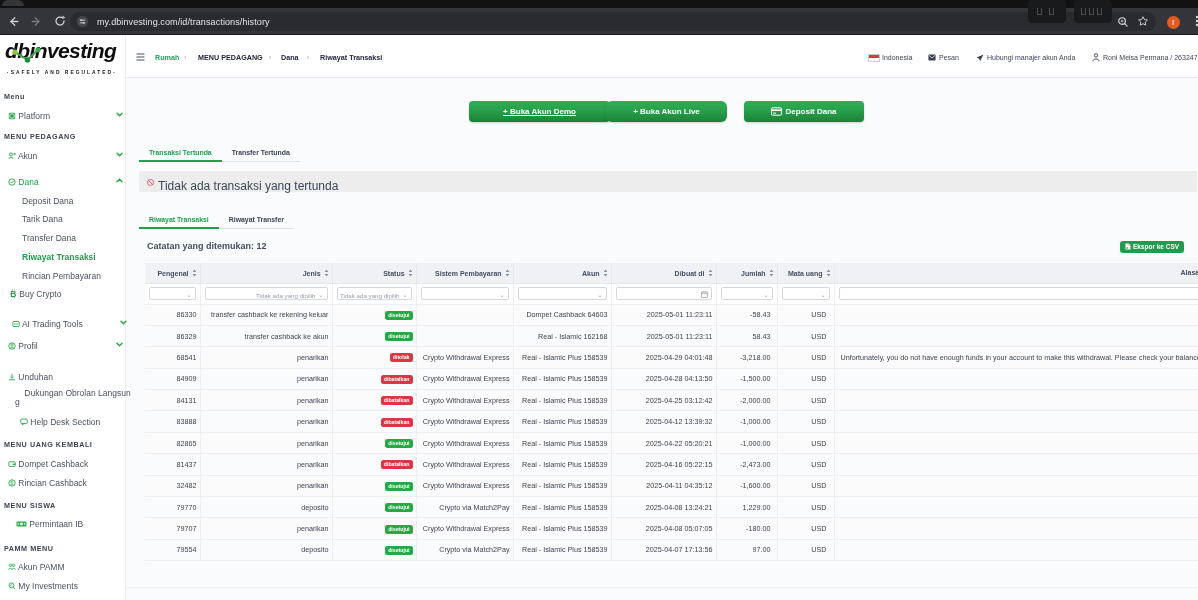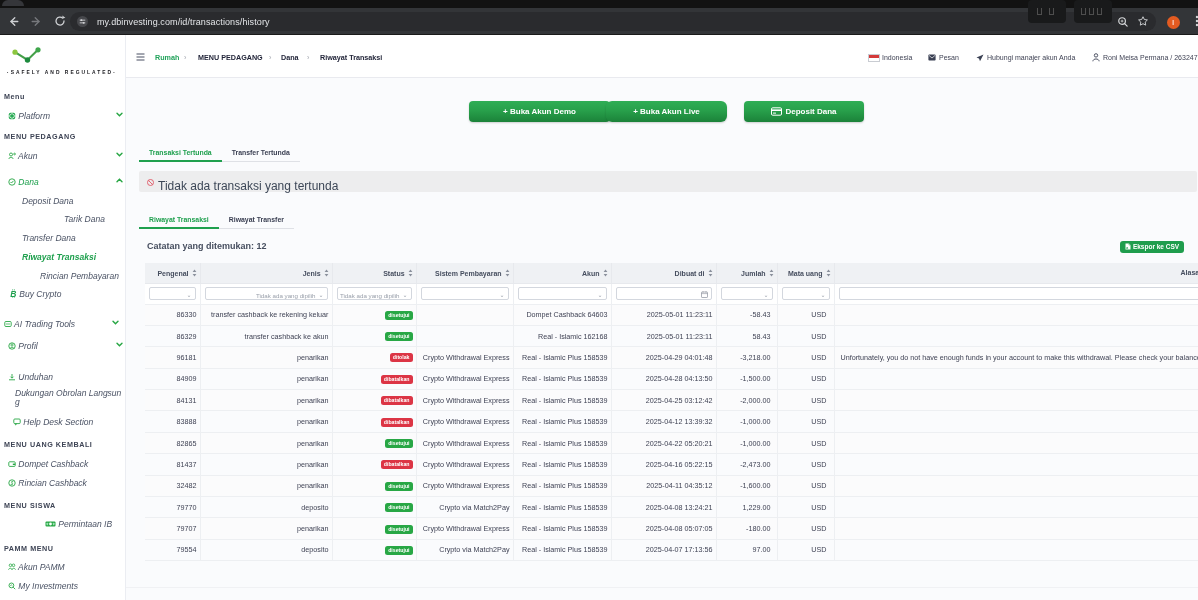--- a/index.html
+++ b/index.html
@@ -11,21 +11,21 @@
   #tabstrip { position:absolute; top:0; left:0; width:1198px; height:8px; background:#121212; }
   #tabcurve { position:absolute; top:0; left:2px; width:22px; height:6px; background:#35363a; border-radius:6px 6px 0 0; }
   #toolbar { position:absolute; top:8px; left:0; width:1198px; height:27px; background:#333538; border-bottom:1px solid #1a1a1a; }
   #pill { position:absolute; top:12px; left:70px; width:1086px; height:19px; border-radius:9.5px; background:#2a2b2e; }
   #urltext { position:absolute; top:16.5px; left:97px; font-size:9px; line-height:10px; color:#e4e6e9; letter-spacing:0.1px; }
   .artifact { position:absolute; top:0; width:38px; height:23px; background:#191a1b; border-radius:4px; }
   .artifact span { position:absolute; top:8px; width:5px; height:7px; border:1px solid #4e4e4e; border-top:none; }
 
   
   #sidebar { position:absolute; top:35px; left:0; width:126px; height:565px; background:#ffffff; border-right:1px solid #ebedf2; }
-  .sideitem { position:absolute; left:0; width:125px; font-size:8.5px; color:#4a5264; white-space:nowrap;font-style:italic; }
+  .sideitem { position:absolute; left:0; width:125px; font-size:8.5px; color:#4a5264; white-space:nowrap; }
   .sidehead { position:absolute; left:4px; font-size:7.2px; font-weight:bold; color:#3e4455; letter-spacing:0.55px; white-space:nowrap; }
   .chev { position:absolute; left:108px; top:1px; width:7px; height:5px; }
   .ico { display:inline-block; vertical-align:-1px; }
 
   
   #headerbar { position:absolute; top:35px; left:126px; width:1072px; height:43px; background:#fff; border-bottom:1px solid #e9eaef; }
   .crumb { font-size:7.2px; font-weight:bold; color:#23263a; }
   .crumbsep { font-size:7.2px; color:#a0a4ad; }
   #hdr-right div { white-space:nowrap; }
 
@@ -113,20 +113,21 @@
   </svg>
   <div class="abs" style="left:1166.5px;top:15.5px;width:13px;height:13px;border-radius:50%;background:#e35b21;color:#fff;font-size:8px;text-align:center;line-height:13px;">I</div>
   <svg class="abs" style="left:1191px;top:15px" width="12" height="12" viewBox="0 0 12 12">
     <circle cx="6" cy="2" r="1.2" fill="#d6d8da"></circle>
     <circle cx="6" cy="6" r="1.2" fill="#d6d8da"></circle>
     <circle cx="6" cy="10" r="1.2" fill="#d6d8da"></circle>
   </svg>
 
   <div id="sidebar"></div>
   <div id="logo" class="abs" style="left:5px;top:39px;width:120px;height:40px;">
+    <div style="font-size:21px;font-weight:bold;font-style:italic;color:#0d0d0d;letter-spacing:-0.6px;">dbinvesting</div>
     <svg class="abs" style="left:2px;top:6px" width="40" height="22" viewBox="0 0 40 22">
       <path d="M8 7.2 L20.5 15 L31 4.8" stroke="#45a049" stroke-width="2.1" fill="none"></path>
       <circle cx="8" cy="7.2" r="2.6" fill="#8cc63f"></circle>
       <circle cx="20.5" cy="15" r="2.7" fill="#1d8a3e"></circle>
       <circle cx="31" cy="4.8" r="2.6" fill="#3fa64b"></circle>
     </svg>
     <div style="position:absolute;top:31px;left:2px;font-size:6px;font-weight:bold;color:#17171c;letter-spacing:2.45px;transform:scale(0.82);transform-origin:0 0;white-space:nowrap;">·SAFELY AND REGULATED·</div>
   </div>
   <div id="sidemenu">
     <div class="sidehead" style="top:92px">Menu</div>
@@ -144,62 +145,62 @@
       </svg> Akun<svg class="chev" viewBox="0 0 7 5">
         <path d="M1 1.2 L3.5 3.8 L6 1.2" stroke="#28a745" stroke-width="1.4" fill="none" stroke-linecap="round"></path>
       </svg></div>
     <div class="sideitem" style="top:177px;left:8px;color:#1fa04e;"><svg class="ico" width="8" height="8" viewBox="0 0 8 8">
         <circle cx="4" cy="4" r="3.2" fill="none" stroke="#28a745" stroke-width="0.9"></circle>
         <path d="M2.5 4 L3.5 5 L5.5 2.8" stroke="#28a745" stroke-width="0.9" fill="none"></path>
       </svg> Dana<svg class="chev" viewBox="0 0 7 5">
         <path d="M1 3.8 L3.5 1.2 L6 3.8" stroke="#28a745" stroke-width="1.4" fill="none" stroke-linecap="round"></path>
       </svg></div>
     <div class="sideitem" style="top:196px;left:22px;">Deposit Dana</div>
-    <div class="sideitem" style="top:214px;left:22px;text-align:center;">Tarik Dana</div>
+    <div class="sideitem" style="top:214px;left:22px;">Tarik Dana</div>
     <div class="sideitem" style="top:233px;left:22px;">Transfer Dana</div>
     <div class="sideitem" style="top:252px;left:22px;color:#1fa04e;font-weight:bold;">Riwayat Transaksi</div>
-    <div class="sideitem" style="top:271px;left:22px;margin-left:18px;">Rincian Pembayaran</div>
+    <div class="sideitem" style="top:271px;left:22px;">Rincian Pembayaran</div>
     <div class="sideitem" style="top:289px;left:10px;"><svg class="ico" width="7" height="9" viewBox="0 0 7 9">
         <text x="0.2" y="7.8" font-size="8.5" font-weight="bold" fill="#1fa04e" font-family="Liberation Sans">B</text>
         <path d="M2.6 0.4 V1.4 M4.4 0.4 V1.4 M2.6 7.6 V8.6 M4.4 7.6 V8.6" stroke="#1fa04e" stroke-width="0.8"></path>
       </svg> Buy Crypto</div>
-    <div class="sideitem" style="top:319px;left:4px;"><svg class="ico" width="8" height="8" viewBox="0 0 8 8">
+    <div class="sideitem" style="top:319px;left:12px;"><svg class="ico" width="8" height="8" viewBox="0 0 8 8">
         <rect x="0.8" y="1.5" width="6.4" height="5" rx="1" fill="none" stroke="#28a745" stroke-width="0.9"></rect>
         <circle cx="3" cy="4" r="0.7" fill="#28a745"></circle>
         <circle cx="5" cy="4" r="0.7" fill="#28a745"></circle>
       </svg> AI Trading Tools<svg class="chev" viewBox="0 0 7 5">
         <path d="M1 1.2 L3.5 3.8 L6 1.2" stroke="#28a745" stroke-width="1.4" fill="none" stroke-linecap="round"></path>
       </svg></div>
     <div class="sideitem" style="top:341px;left:8px;"><svg class="ico" width="8" height="8" viewBox="0 0 8 8">
         <circle cx="4" cy="4" r="3.2" fill="none" stroke="#28a745" stroke-width="0.9"></circle>
         <circle cx="4" cy="3" r="1.1" fill="none" stroke="#28a745" stroke-width="0.8"></circle>
         <path d="M2 6.5 C2.4 4.8 5.6 4.8 6 6.5" fill="none" stroke="#28a745" stroke-width="0.8"></path>
       </svg> Profil<svg class="chev" viewBox="0 0 7 5">
         <path d="M1 1.2 L3.5 3.8 L6 1.2" stroke="#28a745" stroke-width="1.4" fill="none" stroke-linecap="round"></path>
       </svg></div>
     <div class="sideitem" style="top:372px;left:8px;"><svg class="ico" width="8" height="8" viewBox="0 0 8 8">
         <path d="M4 1 V5 M2.5 3.7 L4 5.2 L5.5 3.7 M1 6.8 H7" stroke="#28a745" stroke-width="0.9" fill="none"></path>
       </svg> Unduhan</div>
-    <div class="sideitem" style="top:388px;left:15px;">Dukungan Obrolan Langsun</div>
+    <div class="sideitem" style="top:388px;left:15px;text-align:center;">Dukungan Obrolan Langsun</div>
     <div class="sideitem" style="top:396.5px;left:15px;">g</div>
-    <div class="sideitem" style="top:417px;left:13px;"><svg class="ico" width="8" height="8" viewBox="0 0 8 8">
+    <div class="sideitem" style="top:417px;left:20px;"><svg class="ico" width="8" height="8" viewBox="0 0 8 8">
         <rect x="0.8" y="1" width="6.4" height="4.6" rx="1" fill="none" stroke="#28a745" stroke-width="0.9"></rect>
         <path d="M2.4 5.6 L2.4 7 L4 5.6" fill="none" stroke="#28a745" stroke-width="0.8"></path>
       </svg> Help Desk Section</div>
     <div class="sidehead" style="top:440px">MENU UANG KEMBALI</div>
     <div class="sideitem" style="top:459px;left:8px;"><svg class="ico" width="8" height="8" viewBox="0 0 8 8">
         <rect x="0.8" y="1.8" width="6.4" height="4.6" rx="0.8" fill="none" stroke="#28a745" stroke-width="0.9"></rect>
         <path d="M4.8 3.6 H7.2 V5 H4.8 Z" fill="#28a745"></path>
       </svg> Dompet Cashback</div>
     <div class="sideitem" style="top:478px;left:8px;"><svg class="ico" width="8" height="8" viewBox="0 0 8 8">
         <circle cx="4" cy="4" r="3.2" fill="none" stroke="#28a745" stroke-width="0.9"></circle>
         <text x="2.6" y="5.8" font-size="5" fill="#28a745">$</text>
       </svg> Rincian Cashback</div>
     <div class="sidehead" style="top:501px">MENU SISWA</div>
-    <div class="sideitem" style="top:519px;left:16px;text-align:center;"><svg class="ico" width="11" height="8" viewBox="0 0 11 8">
+    <div class="sideitem" style="top:519px;left:16px;"><svg class="ico" width="11" height="8" viewBox="0 0 11 8">
         <rect x="0.5" y="1.5" width="10" height="5" rx="1" fill="#28a745"></rect>
         <circle cx="5.5" cy="4" r="1.4" fill="#fff"></circle>
         <rect x="1.5" y="2.8" width="1.6" height="2.4" rx="0.4" fill="#9be2b4"></rect>
         <rect x="7.9" y="2.8" width="1.6" height="2.4" rx="0.4" fill="#9be2b4"></rect>
       </svg> Permintaan IB</div>
     <div class="sidehead" style="top:544px">PAMM MENU</div>
     <div class="sideitem" style="top:562px;left:8px;"><svg class="ico" width="8" height="8" viewBox="0 0 8 8">
         <circle cx="2.5" cy="2.3" r="1.3" fill="none" stroke="#28a745" stroke-width="0.8"></circle>
         <circle cx="5.5" cy="2.3" r="1.3" fill="none" stroke="#28a745" stroke-width="0.8"></circle>
         <path d="M0.6 6.8 C0.6 4.8 4 4.8 4 6.8 M4 6.8 C4 4.8 7.4 4.8 7.4 6.8" fill="none" stroke="#28a745" stroke-width="0.8"></path>
@@ -237,21 +238,21 @@
       <path d="M7.5 0.5 L0.5 3.4 L3 4.5 L4 7.3 L7.5 0.5 Z" fill="#3b4154"></path>
     </svg>
   <div class="abs" style="left:987px;top:54px;font-size:7px;color:#3f4254;">Hubungi manajer akun Anda</div>
   <svg class="abs" style="left:1092px;top:53px" width="8" height="9" viewBox="0 0 8 9">
       <circle cx="4" cy="2.4" r="1.7" fill="none" stroke="#3b4154" stroke-width="0.9"></circle>
       <path d="M0.9 8.3 C0.9 5.2 7.1 5.2 7.1 8.3" fill="none" stroke="#3b4154" stroke-width="0.9"></path>
     </svg>
   <div class="abs" style="left:1103px;top:54px;font-size:7px;color:#3f4254;">Roni Meisa Permana / 263247</div>
   </div>
 
-  <div class="gbtn" style="left:469px;width:141px;">+ Buka Akun Demo</div>
+  <div class="gbtn" style="left:469px;width:141px;text-decoration:underline;">+ Buka Akun Demo</div>
   <div class="gbtn" style="left:606px;width:121px;border-radius:6px;">+ Buka Akun Live</div>
   <div class="gbtn" style="left:744px;width:120px;"><svg style="vertical-align:-2px;margin-right:3px" width="11" height="9" viewBox="0 0 11 9">
       <rect x="0.5" y="0.8" width="10" height="7.4" rx="1.2" fill="none" stroke="#fff" stroke-width="1"></rect>
       <rect x="0.5" y="2.4" width="10" height="1.6" fill="#fff"></rect>
       <rect x="2" y="5.6" width="3" height="1" fill="#fff"></rect>
     </svg>Deposit Dana</div>
 
   <div class="tabrow" style="left:139px;top:146px;">
     <div class="tab on">Transaksi Tertunda</div>
     <div class="tab off">Transfer Tertunda</div>
@@ -396,21 +397,21 @@
           <td>transfer cashback ke akun</td>
           <td><span class="badge bg">disetujui</span></td>
           <td></td>
           <td>Real - Islamic 162168</td>
           <td>2025-05-01 11:23:11</td>
           <td>58.43</td>
           <td>USD</td>
           <td class="reason"></td>
         </tr>
         <tr>
-          <td>96181</td>
+          <td>68541</td>
           <td>penarikan</td>
           <td><span class="badge br">ditolak</span></td>
           <td>Crypto Withdrawal Express</td>
           <td>Real - Islamic Plus 158539</td>
           <td>2025-04-29 04:01:48</td>
           <td>-3,218.00</td>
           <td>USD</td>
           <td class="reason">Unfortunately, you do not have enough funds in your account to make this withdrawal. Please check your balance and try again, or contact your account manager for assistance.</td>
         </tr>
         <tr>

